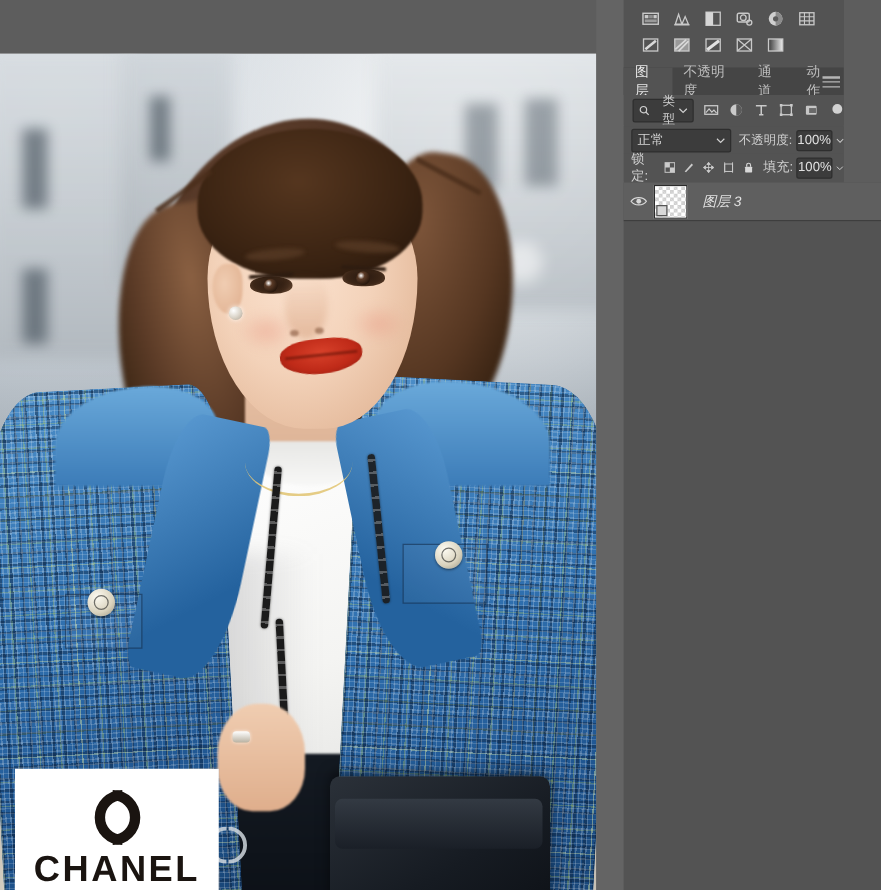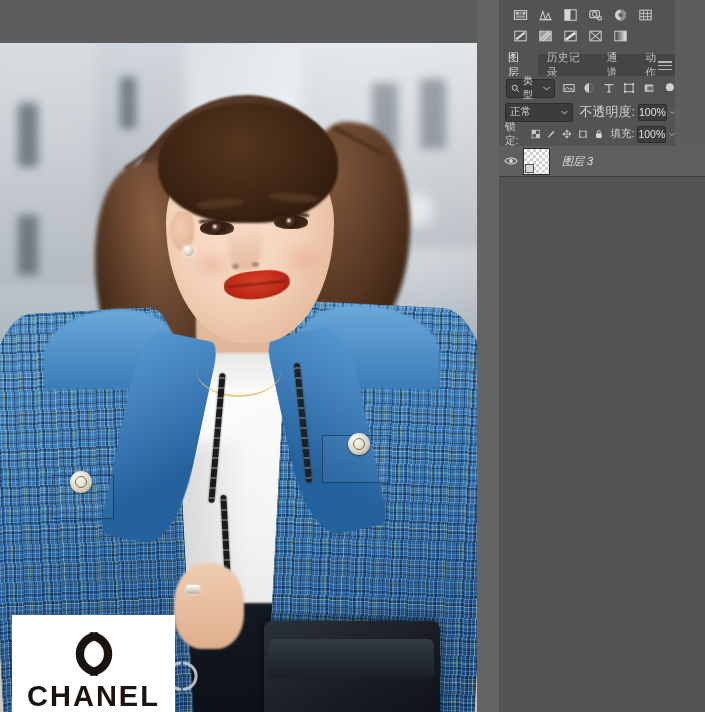--- a/index.html
+++ b/index.html
@@ -149,29 +149,29 @@
 
   .tabbar{position:absolute;left:0;top:54px;width:176px;height:22px;background:#454545;display:flex;align-items:stretch;}
   .tab{padding:0 9px;display:flex;align-items:center;font-size:11px;color:#bdbdbd;cursor:default;}
   .tab.active{background:#535353;color:#e8e8e8;}
   .tab-menu{position:absolute;right:3px;top:7px;width:14px;height:9px;display:flex;flex-direction:column;justify-content:space-between;}
   .tab-menu i{display:block;height:1.5px;background:#b5b5b5;}
 
   .filterbar{position:absolute;left:0;top:76px;width:176px;height:24px;background:#535353;display:flex;align-items:center;}
   .kind-select{margin-left:7px;width:66px;height:17px;background:#3c3c3c;border:1px solid #2e2e2e;border-radius:2px;
     display:flex;align-items:center;gap:3px;padding:0 4px;color:#cfcfcf;font-size:10px;}
-  .kind-select .lbl{flex:1;}
+  .kind-select .lbl{flex:1;text-align:right;}
   .filter-icons{display:flex;align-items:center;gap:8px;margin-left:8px;}
   .fi{width:12px;height:12px;display:block;}
 
   .modebar{position:absolute;left:0;top:101px;width:176px;height:22px;background:#535353;display:flex;align-items:center;}
   .mode-select{margin-left:6px;width:80px;height:17px;background:#3c3c3c;border:1px solid #2e2e2e;border-radius:2px;
     display:flex;align-items:center;padding:0 4px;color:#d5d5d5;font-size:10.5px;}
   .mode-select .lbl{flex:1;}
-  .op-label{margin-left:6px;color:#d0d0d0;font-size:13px;white-space:nowrap;}
+  .op-label{margin-left:6px;color:#d0d0d0;font-size:10px;white-space:nowrap;}
   .op-field{margin-left:3px;width:31px;height:15px;background:#3c3c3c;border:1px solid #2e2e2e;border-radius:2px;
     color:#e0e0e0;font-size:10.5px;display:flex;align-items:center;justify-content:center;}
 
   .lockbar{position:absolute;left:0;top:123px;width:176px;height:22px;background:#535353;display:flex;align-items:center;}
   .lock-label{margin-left:6px;color:#d0d0d0;font-size:10.5px;}
   .lock-ico{width:12px;height:12px;display:block;margin-left:6px;}
   .fill-label{margin-left:7px;color:#d0d0d0;font-size:10.5px;white-space:nowrap;}
   .fill-field{margin-left:3px;width:31px;height:15px;background:#3c3c3c;border:1px solid #2e2e2e;border-radius:2px;
     color:#e0e0e0;font-size:10.5px;display:flex;align-items:center;justify-content:center;}
 
@@ -363,21 +363,21 @@
           <rect x="1.5" y="2.5" width="13" height="11" fill="url(#gm)" stroke="#c9c9c9" stroke-width="1.2"></rect>
         </svg>
       </div>
     </div>
 
     <div class="tabbar">
       <div class="tab active">
           <span>图层</span>
         </div>
       <div class="tab">
-          <span>历史记录</span>
+          <span>不透明度</span>
         </div>
       <div class="tab">
           <span>通道</span>
         </div>
       <div class="tab">
           <span>动作</span>
         </div>
       <div class="tab-menu">
           <i></i>
           <i></i>

